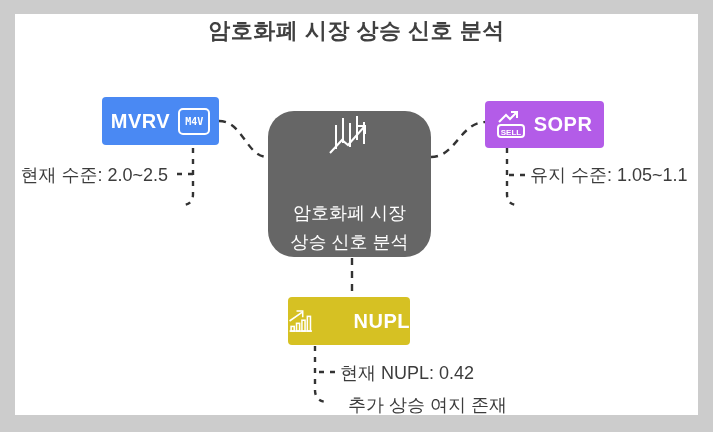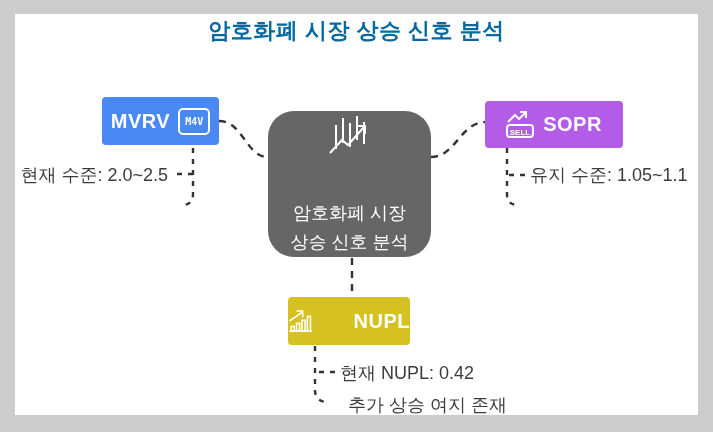--- a/index.html
+++ b/index.html
@@ -10,35 +10,35 @@
   .stage{
     position:relative;width:713px;height:432px;
     background:var(--frame,#cccccc);overflow:hidden;
   }
   .canvas{
     position:absolute;left:15px;top:14px;width:683px;height:401px;
     background:#ffffff;
   }
   .title{
     position:absolute;left:0;right:0;top:16px;margin:0;
-    text-align:center;font-size:22px;font-weight:600;color:#0369a1;
+    text-align:center;font-size:22px;font-weight:600;color:#404040;
     letter-spacing:0.5px;
   }
   svg.connectors{position:absolute;left:0;top:0;width:713px;height:432px;pointer-events:none;}
   svg.connectors path{stroke:var(--connector,#333);stroke-width:2.4;fill:none;}
   .dash-long{stroke-dasharray:7 6;}
   .dash-short{stroke-dasharray:5 6;}
 
   .node{
     position:absolute;display:flex;align-items:center;justify-content:center;
     gap:8px;border-radius:4px;color:#fff;
   }
   .node-label{font-size:20px;font-weight:bold;letter-spacing:0.5px;}
   .node-mvrv{left:102px;top:97px;width:117px;height:48px;background:var(--mvrv,#4a89f3);}
-  .node-sopr{left:485px;top:101px;width:138px;height:47px;background:var(--sopr,#b35ce8);}
+  .node-sopr{left:485px;top:101px;width:119px;height:47px;background:var(--sopr,#b35ce8);}
   .node-nupl{left:288px;top:297px;width:122px;height:48px;background:var(--nupl,#d6c123);gap:40px;}
 
   .m4v-badge{
     display:flex;align-items:center;justify-content:center;
     width:28px;height:23px;border:2px solid #fff;border-radius:5px;
     font-family:"DejaVu Sans Mono","Liberation Mono",monospace;
     font-size:10px;font-weight:bold;letter-spacing:0;
   }
 
   .node-center{

